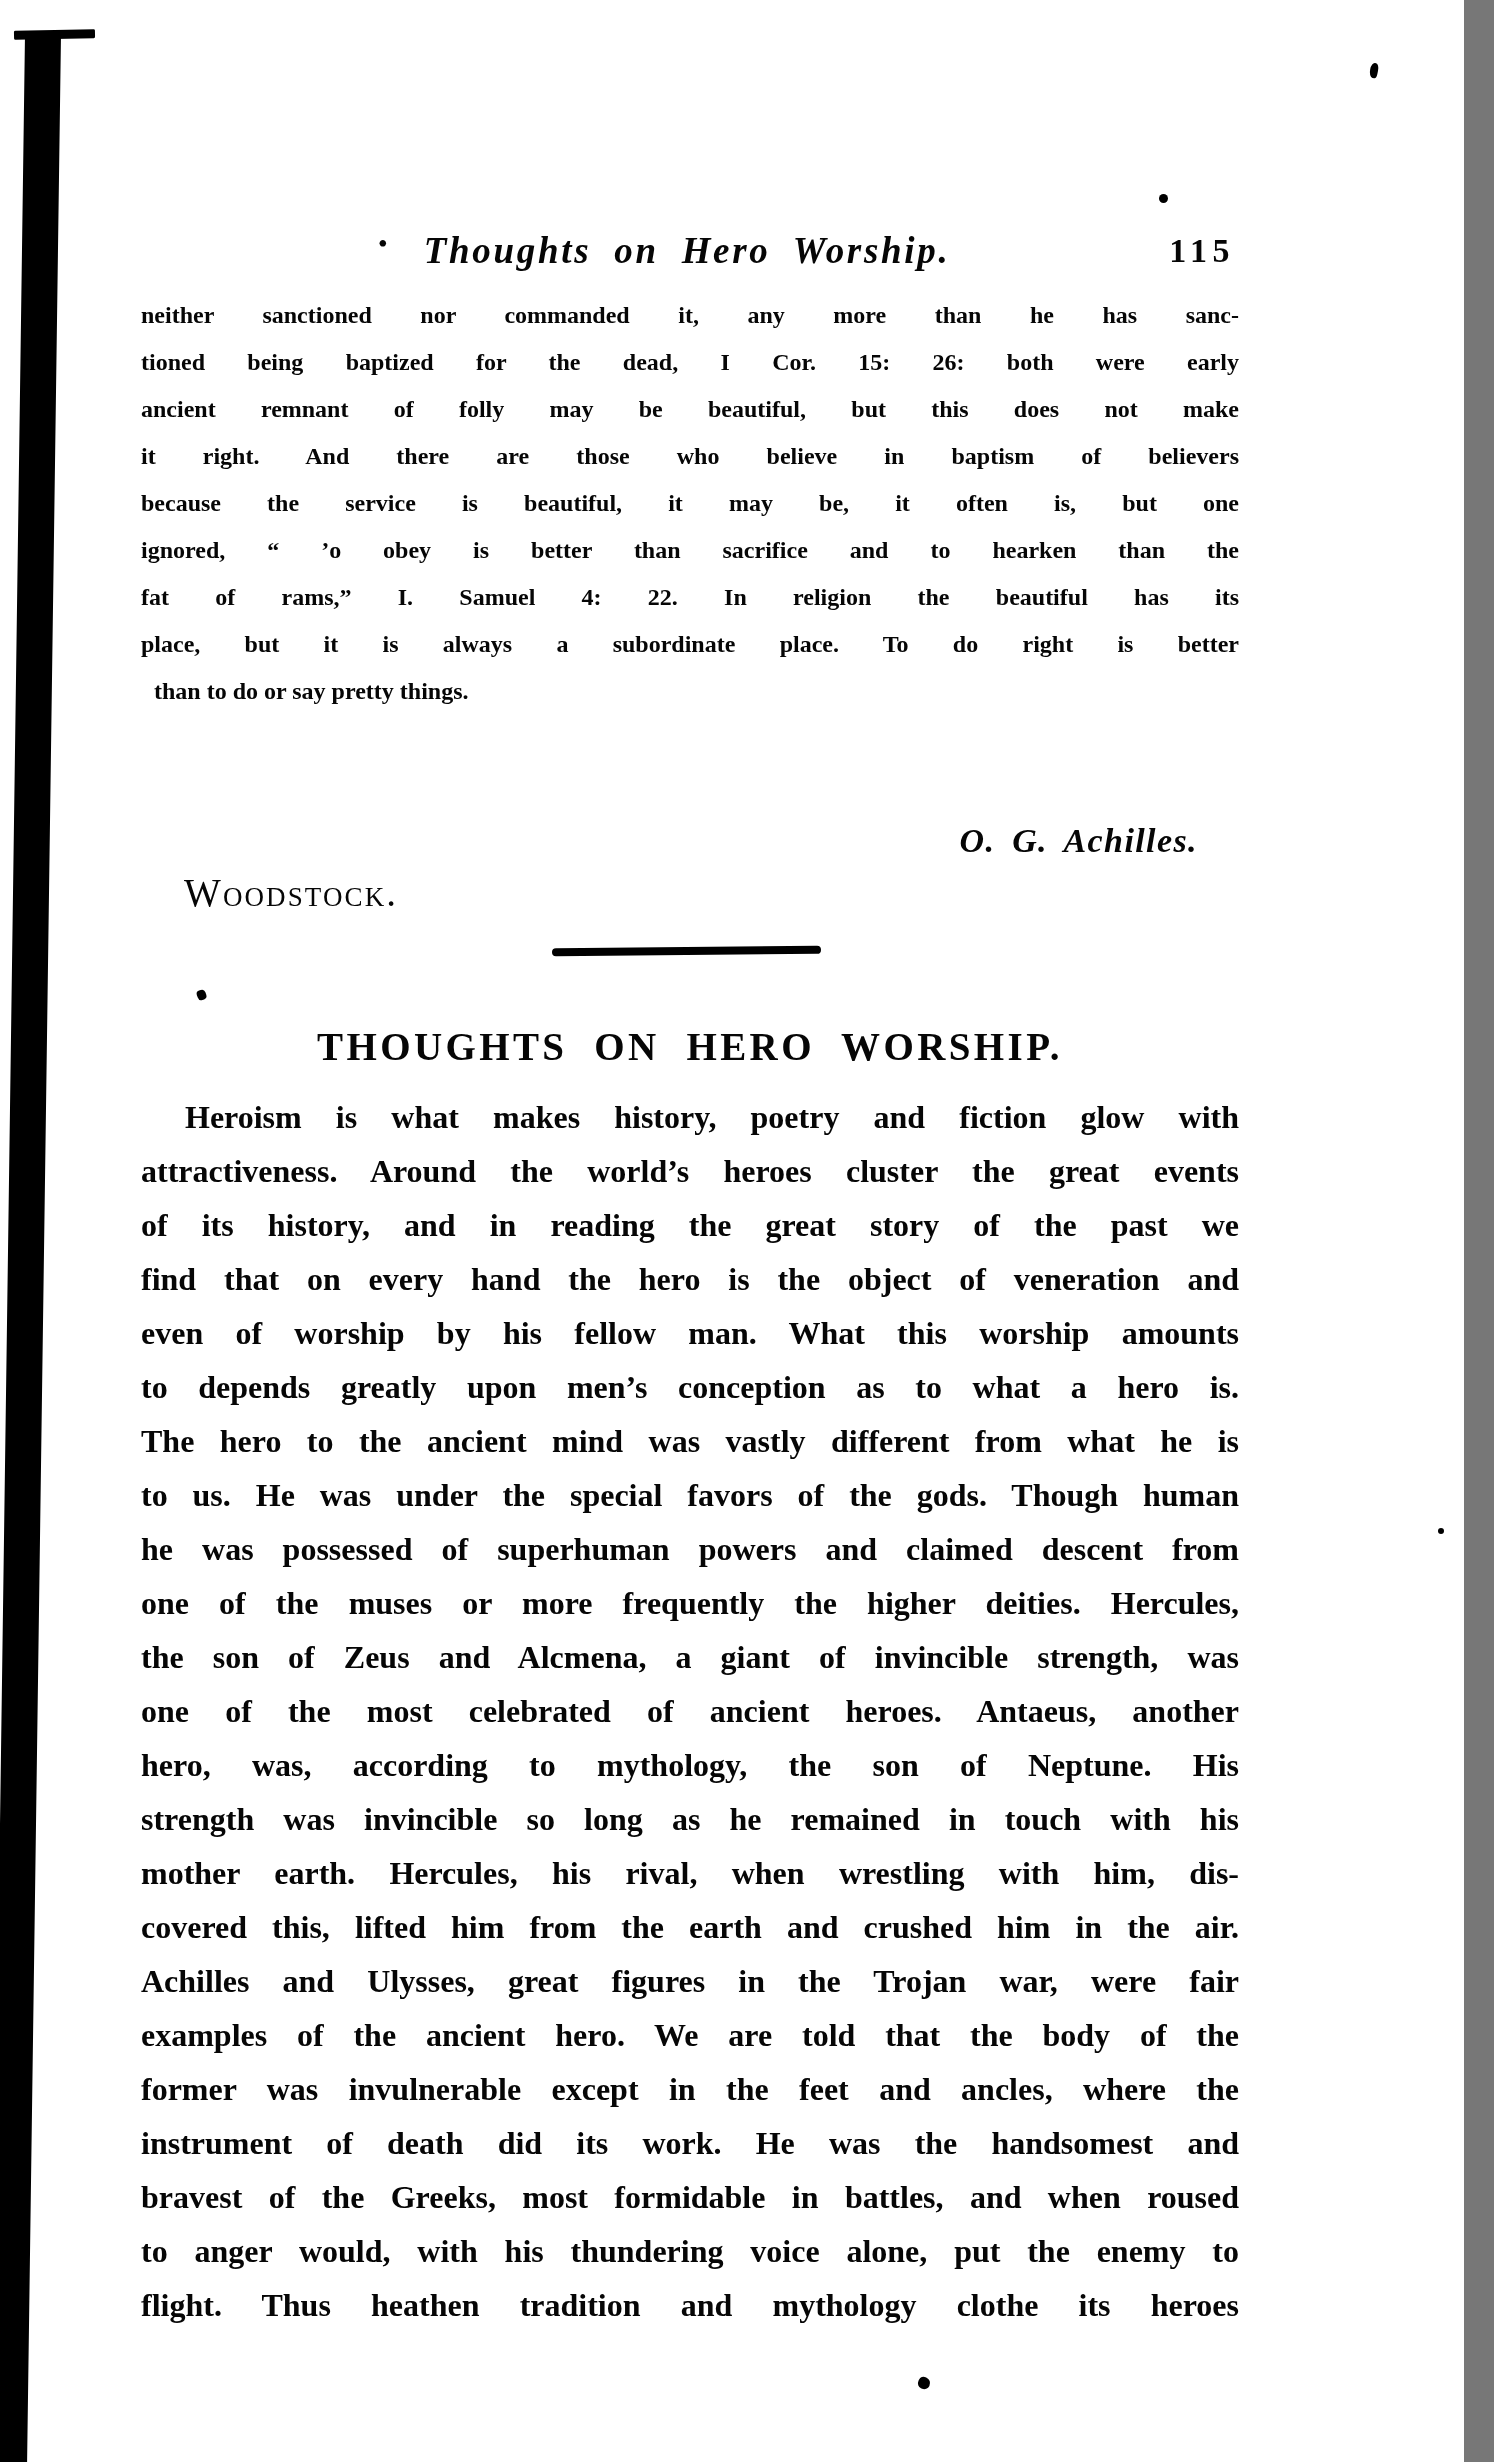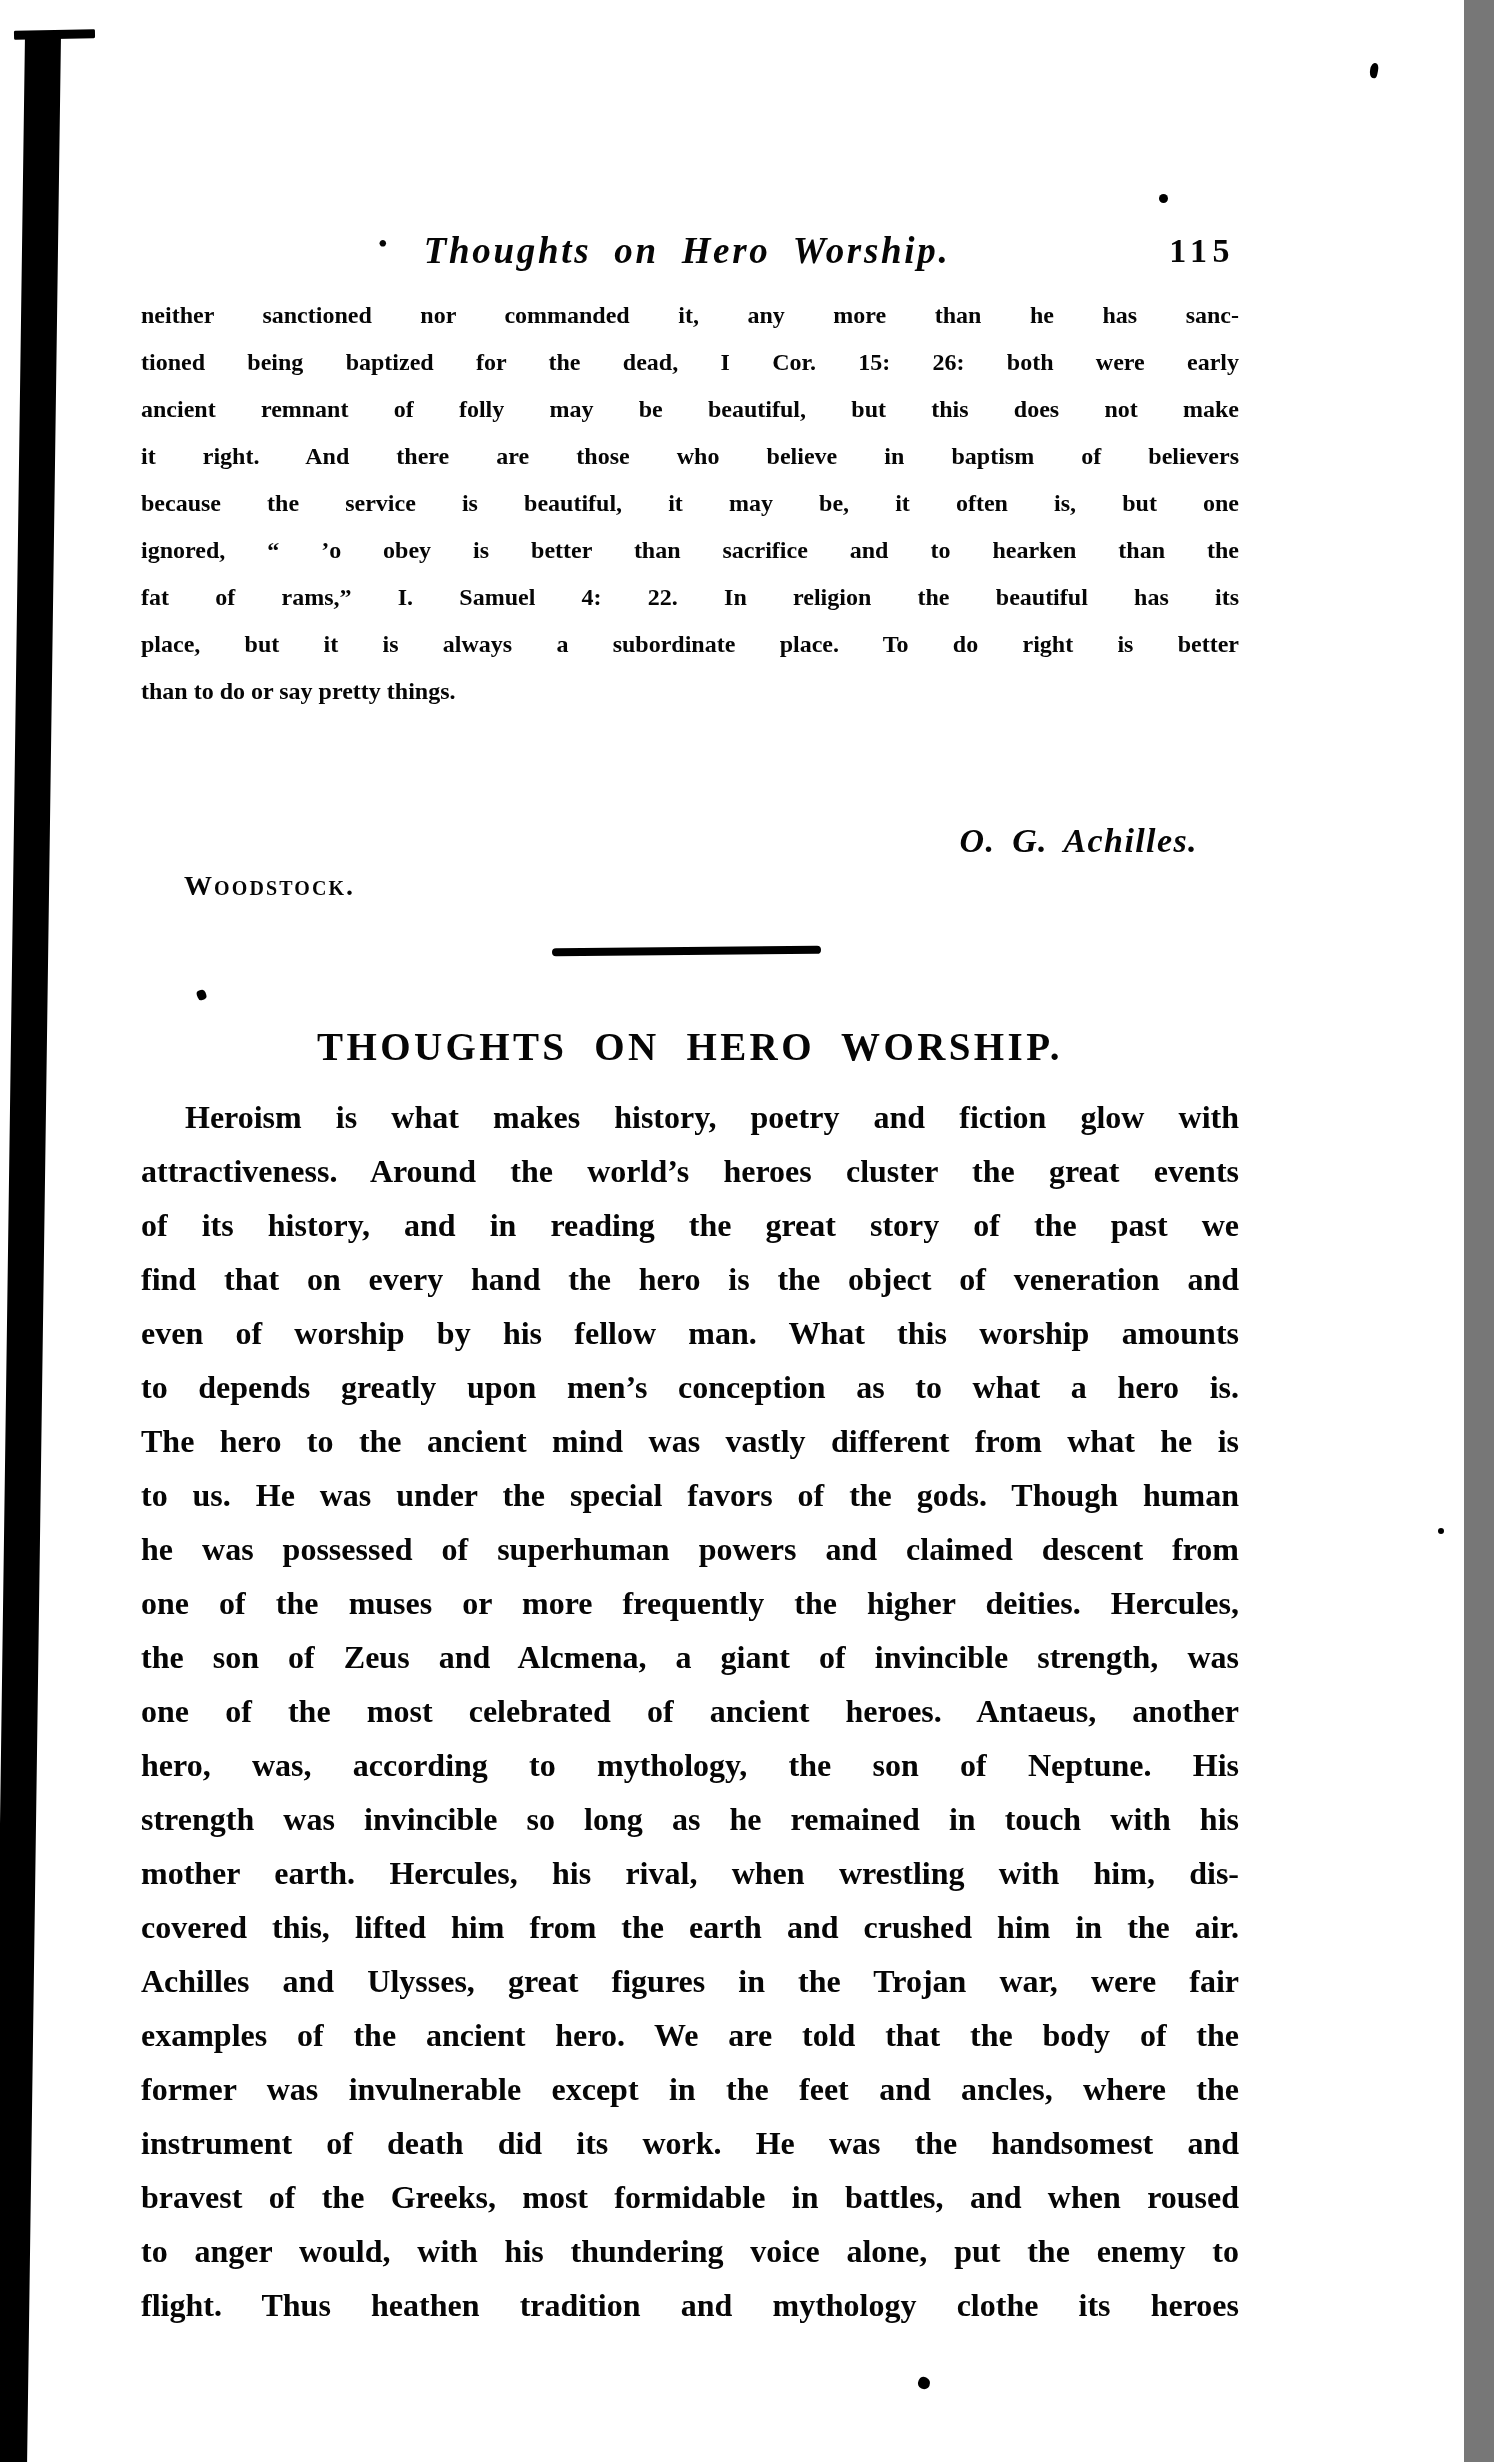--- a/index.html
+++ b/index.html
@@ -42,31 +42,31 @@
   
   .paragraph{position:absolute;left:141px;width:1098px;}
   .para-prev{top:292px;}
   .para-main{top:1090px;}
   .line{
     font-size:24px;font-weight:bold;line-height:47px;height:47px;
     text-align:justify;text-align-last:justify;
     white-space:normal;
   }
   .para-main .line{font-size:32px;line-height:54px;height:54px;}
-  .para-prev .line:last-child{text-align-last:left;}
+  .para-prev .line:last-child{text-align-last:left;margin-left:13px;}
   .para-main .line:first-child{text-indent:44px;}
   
   .signature{
     position:absolute;left:141px;top:822px;width:1057px;
     text-align:right;font-style:italic;font-weight:bold;font-size:34px;
     letter-spacing:1.4px;word-spacing:6.9px;
   }
   .location{
     position:absolute;left:184px;top:870px;
-    font-weight:bold;font-size:28px;font-variant:small-caps;letter-spacing:2.1px;
+    font-weight:normal;font-size:39px;font-variant:small-caps;letter-spacing:2.1px;
   }
   
   .divider-rule{
     position:absolute;left:552px;top:947px;width:269px;height:7.5px;
     background:#000;border-radius:4.1px;transform:rotate(-0.5deg);
   }
   
   .article-heading{
     position:absolute;left:141px;top:1024px;width:1098px;
     text-align:center;font-weight:bold;font-size:39px;

